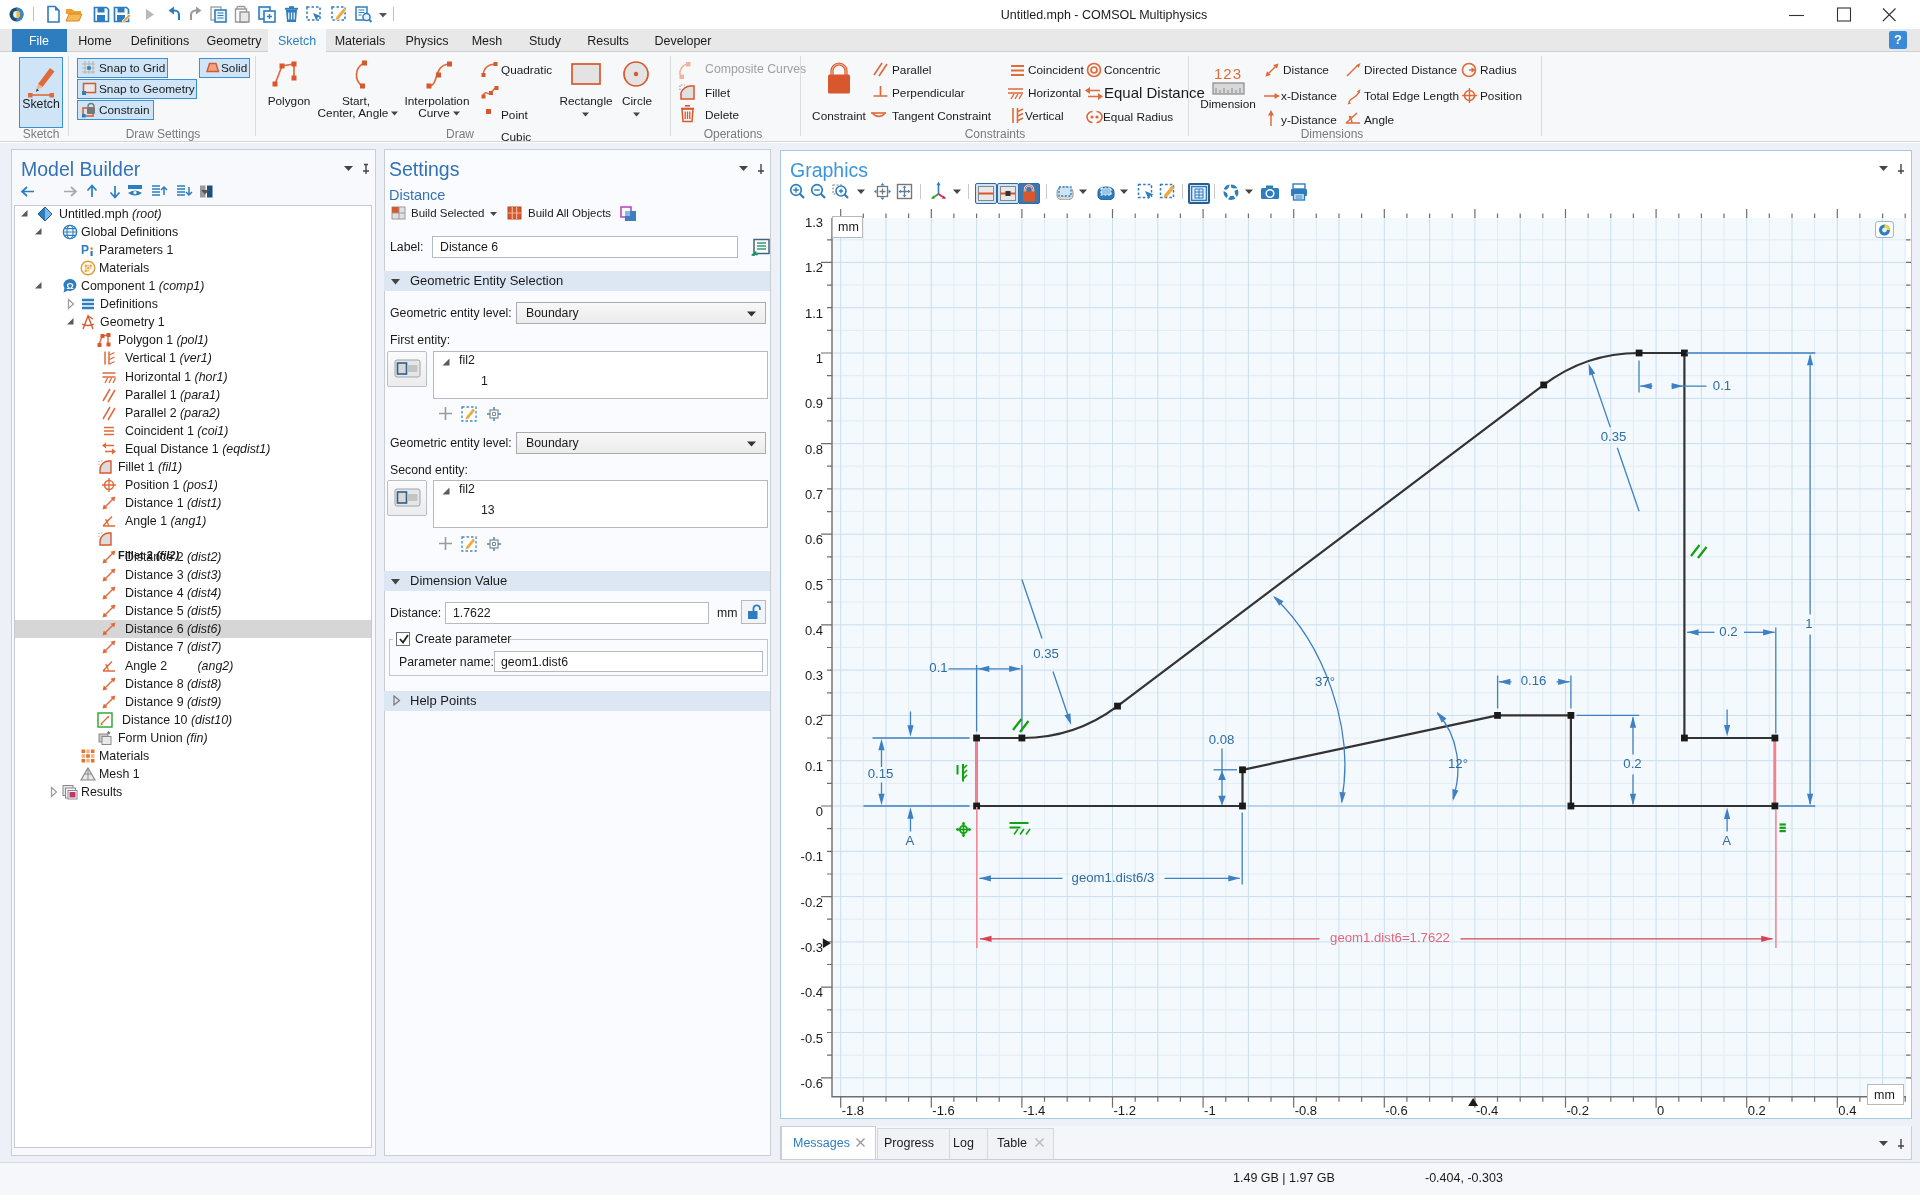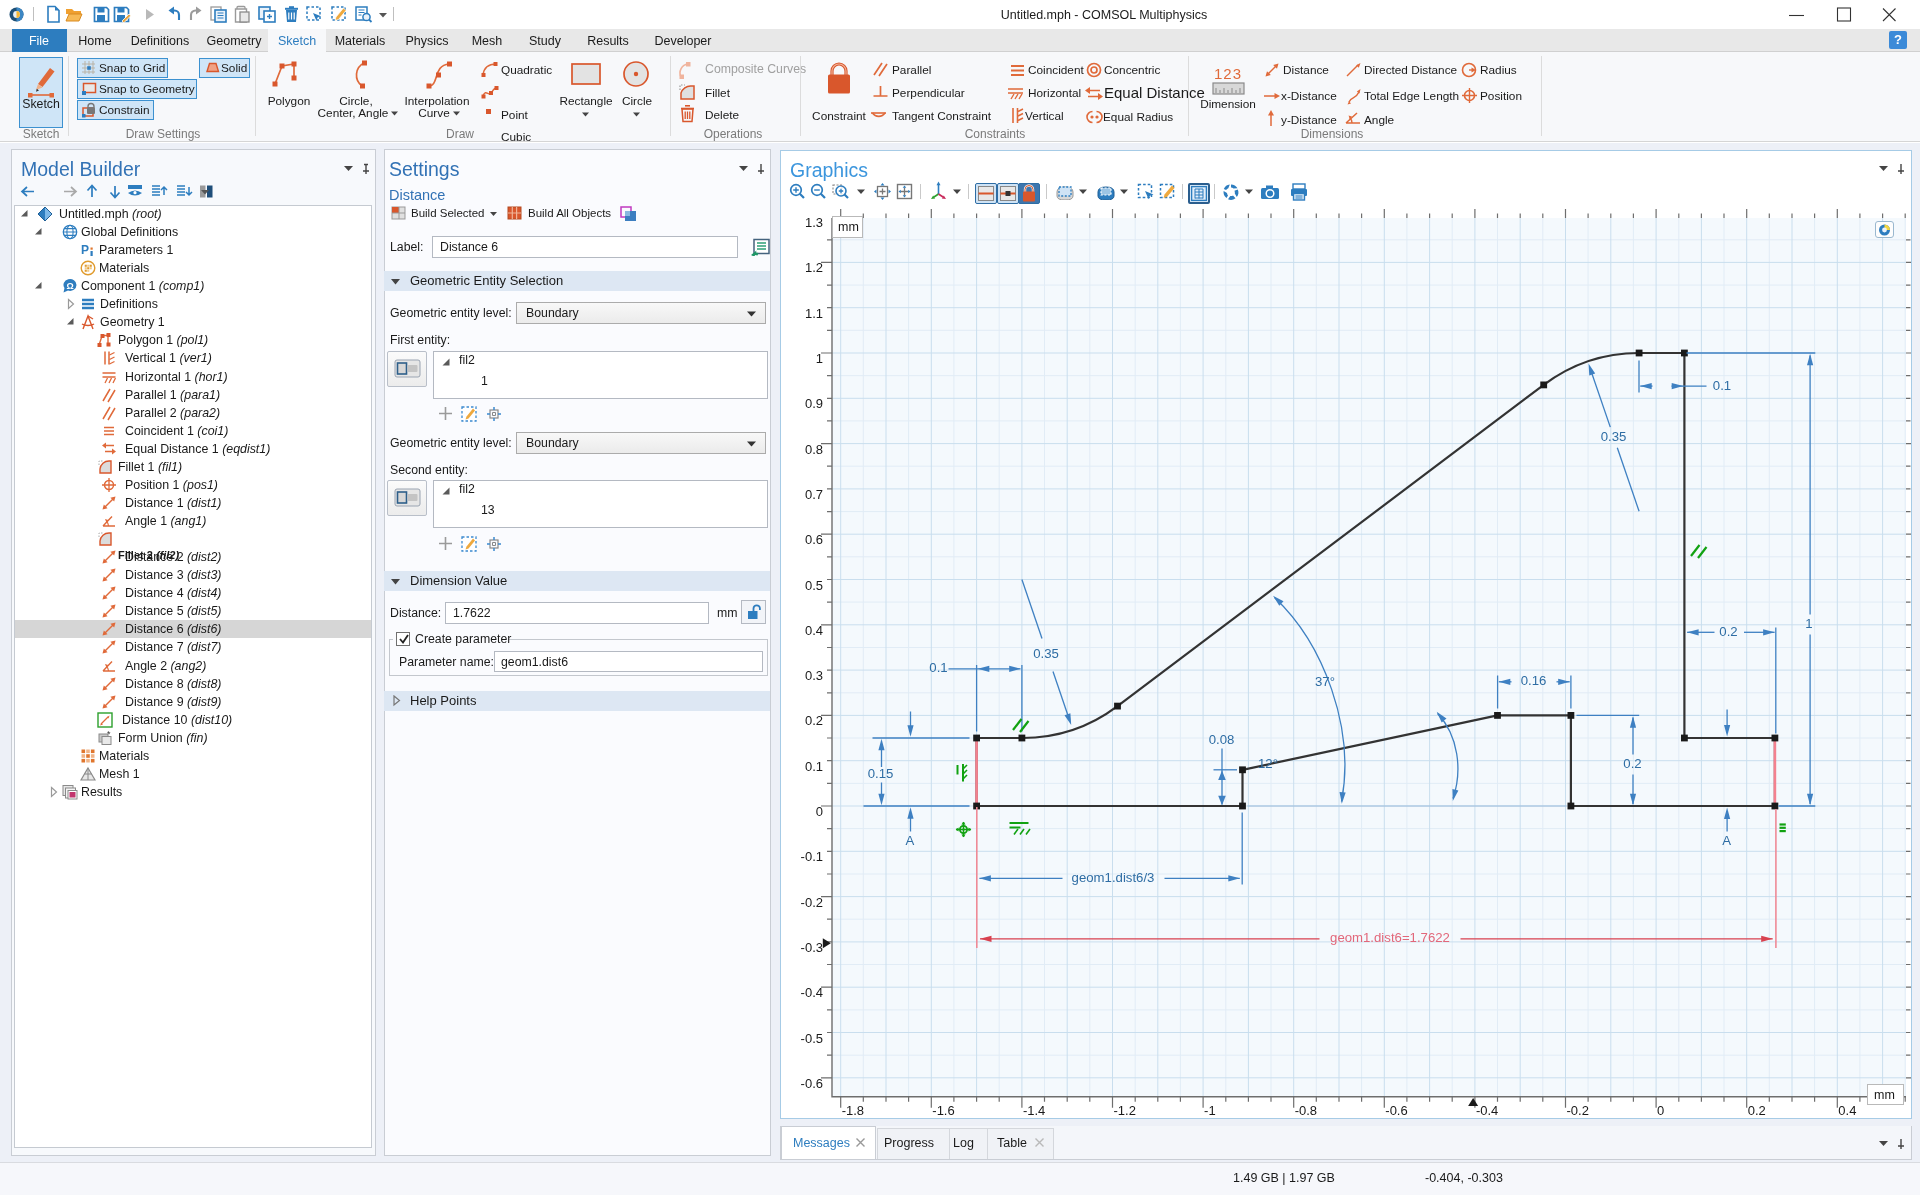--- a/index.html
+++ b/index.html
@@ -152,21 +152,21 @@
     <rect x="7.5" y="3.5" width="5" height="5" fill="#d9572c"></rect>
     <rect x="19.5" y="1.5" width="5" height="5" fill="#d9572c"></rect>
     <rect x="19.5" y="15.5" width="5" height="5" fill="#d9572c"></rect>
   </svg>
 <div class="t" style="left:89px;top:92px;width:400px;text-align:center;font-size:11.8px;color:#1a1a1a;font-weight:normal;">Polygon</div>
 <svg style="left:345px;top:60px" width="28" height="30" viewBox="0 0 28 30">
 <path d="M19 3 A 13.5 13.5 0 0 0 17 26" fill="none" stroke="#e06a3a" stroke-width="1.7"></path>
 <rect x="17" y="0.5" width="5" height="5" fill="#d9572c"></rect>
     <rect x="15" y="23.5" width="5" height="5" fill="#d9572c"></rect>
   </svg>
-<div class="t" style="left:156px;top:92px;width:400px;text-align:center;font-size:11.8px;color:#1a1a1a;font-weight:normal;">Circle,</div>
+<div class="t" style="left:156px;top:92px;width:400px;text-align:center;font-size:11.8px;color:#1a1a1a;font-weight:normal;">Start,</div>
 <div class="t" style="left:153px;top:104px;width:400px;text-align:center;font-size:11.8px;color:#1a1a1a;font-weight:normal;">Center, Angle</div>
 <svg style="left:390px;top:109px" width="9" height="8">
     <path d="M1 2.5 h7 l-3.5 4z" fill="#444"></path>
   </svg>
 <svg style="left:425px;top:60px" width="30" height="30" viewBox="0 0 30 30">
 <path d="M4 26 C 14 26 8 5 24 4" fill="none" stroke="#e06a3a" stroke-width="1.7"></path>
 <rect x="1.5" y="23.5" width="5" height="5" fill="#d9572c"></rect>
     <rect x="11" y="12.5" width="5" height="5" fill="#d9572c"></rect>
     <rect x="22" y="1.5" width="5" height="5" fill="#d9572c"></rect>
   </svg>
@@ -516,21 +516,21 @@
     <path d="M4 12 L12 4" stroke="#e06a3a" stroke-width="1.4"></path>
     <path d="M1.5 14.5 L6.6 13.2 2.8 9.4z" fill="#e06a3a"></path>
     <path d="M14.5 1.5 L13.2 6.6 9.4 2.8z" fill="#e06a3a"></path>
   </svg>
 <div class="t" style="left:125px;top:638.4399999999999px;font-size:12.4px;color:#1a1a1a;font-weight:normal;">Distance 7 <i style="font-family:'Liberation Sans';">(dist7)</i></div>
 <svg style="left:101px;top:658px" width="16" height="16" viewBox="0 0 16 16">
     <path d="M2 13 H14 M2 13 L11 3.5" stroke="#e06a3a" stroke-width="1.4"></path>
     <path d="M7.5 13 a6 6 0 0 0 -2-4.5" fill="none" stroke="#e06a3a" stroke-width="1.2"></path>
     <path d="M4 6 l3.2 1 -1.8 2.4z" fill="#e06a3a"></path>
   </svg>
-<div class="t" style="left:125px;top:656.5px;font-size:12.4px;color:#1a1a1a;font-weight:normal;">Angle 2 <i style="font-family:'Liberation Sans';">(ang2)</i></div>
+<div class="t" style="left:125px;top:656.5px;font-size:12.4px;color:#1a1a1a;font-weight:normal;">Angle 2 <i style="font-family:'Liberation Sans';margin-left:27px;">(ang2)</i></div>
 <svg style="left:101px;top:676px" width="16" height="16" viewBox="0 0 16 16">
     <path d="M4 12 L12 4" stroke="#e06a3a" stroke-width="1.4"></path>
     <path d="M1.5 14.5 L6.6 13.2 2.8 9.4z" fill="#e06a3a"></path>
     <path d="M14.5 1.5 L13.2 6.6 9.4 2.8z" fill="#e06a3a"></path>
   </svg>
 <div class="t" style="left:125px;top:674.56px;font-size:12.4px;color:#1a1a1a;font-weight:normal;">Distance 8 <i style="font-family:'Liberation Sans';">(dist8)</i></div>
 <svg style="left:101px;top:694px" width="16" height="16" viewBox="0 0 16 16">
     <path d="M4 12 L12 4" stroke="#e06a3a" stroke-width="1.4"></path>
     <path d="M1.5 14.5 L6.6 13.2 2.8 9.4z" fill="#e06a3a"></path>
     <path d="M14.5 1.5 L13.2 6.6 9.4 2.8z" fill="#e06a3a"></path>
@@ -989,21 +989,21 @@
     <path d="M6.5 .5 a5.5 5.5 0 0 1 5.5 5.5 l-5.5 0z" fill="#f2d53d"></path>
     <circle cx="6.5" cy="6" r="2.4" fill="#eaf2fa"></circle>
   </svg>
 <div class="t" style="left:680.5px;top:765px;width:400px;text-align:center;font-size:13.2px;color:#2e6da4;font-weight:normal;">0.15</div>
 <div class="t" style="left:710px;top:831.5px;width:400px;text-align:center;font-size:13.2px;color:#2e6da4;font-weight:normal;">A</div>
 <div class="t" style="left:738.5px;top:659.3px;width:400px;text-align:center;font-size:13.2px;color:#2e6da4;font-weight:normal;">0.1</div>
 <div class="t" style="left:846px;top:645px;width:400px;text-align:center;font-size:13.2px;color:#2e6da4;font-weight:normal;">0.35</div>
 <div class="t" style="left:1021.5px;top:731px;width:400px;text-align:center;font-size:13.2px;color:#2e6da4;font-weight:normal;">0.08</div>
 <div class="t" style="left:1125px;top:673px;width:400px;text-align:center;font-size:13.2px;color:#2e6da4;font-weight:normal;">37°</div>
 <div class="t" style="left:1333.5px;top:672px;width:400px;text-align:center;font-size:13.2px;color:#2e6da4;font-weight:normal;">0.16</div>
-<div class="t" style="left:1258px;top:754.5px;width:400px;text-align:left;font-size:13.2px;color:#2e6da4;font-weight:normal;">12°</div>
+<div class="t" style="left:1258px;top:754.5px;width:400px;text-align:center;font-size:13.2px;color:#2e6da4;font-weight:normal;">12°</div>
 <div class="t" style="left:1522px;top:376.6px;width:400px;text-align:center;font-size:13.2px;color:#2e6da4;font-weight:normal;">0.1</div>
 <div class="t" style="left:1413.5px;top:428px;width:400px;text-align:center;font-size:13.2px;color:#2e6da4;font-weight:normal;">0.35</div>
 <div class="t" style="left:1528.5px;top:622.8px;width:400px;text-align:center;font-size:13.2px;color:#2e6da4;font-weight:normal;">0.2</div>
 <div class="t" style="left:1608.8px;top:615px;width:400px;text-align:center;font-size:13.2px;color:#2e6da4;font-weight:normal;">1</div>
 <div class="t" style="left:1432.5px;top:755px;width:400px;text-align:center;font-size:13.2px;color:#2e6da4;font-weight:normal;">0.2</div>
 <div class="t" style="left:1526.6px;top:831.5px;width:400px;text-align:center;font-size:13.2px;color:#2e6da4;font-weight:normal;">A</div>
 <div class="t" style="left:913px;top:868.8px;width:400px;text-align:center;font-size:13.2px;color:#2e6da4;font-weight:normal;">geom1.dist6/3</div>
 <div class="t" style="left:1190px;top:929.3px;width:400px;text-align:center;font-size:13.2px;color:#e2677a;font-weight:normal;">geom1.dist6=1.7622</div>
 <div style="left:780px;top:1126px;width:1132px;height:34px;background:#f4f6fa;border:1px solid #c9cdd4;border-top:none;"></div>
 <div style="left:781px;top:1126px;width:95px;height:33px;background:#ffffff;border:1px solid #c9cdd4;border-bottom:none;"></div>

